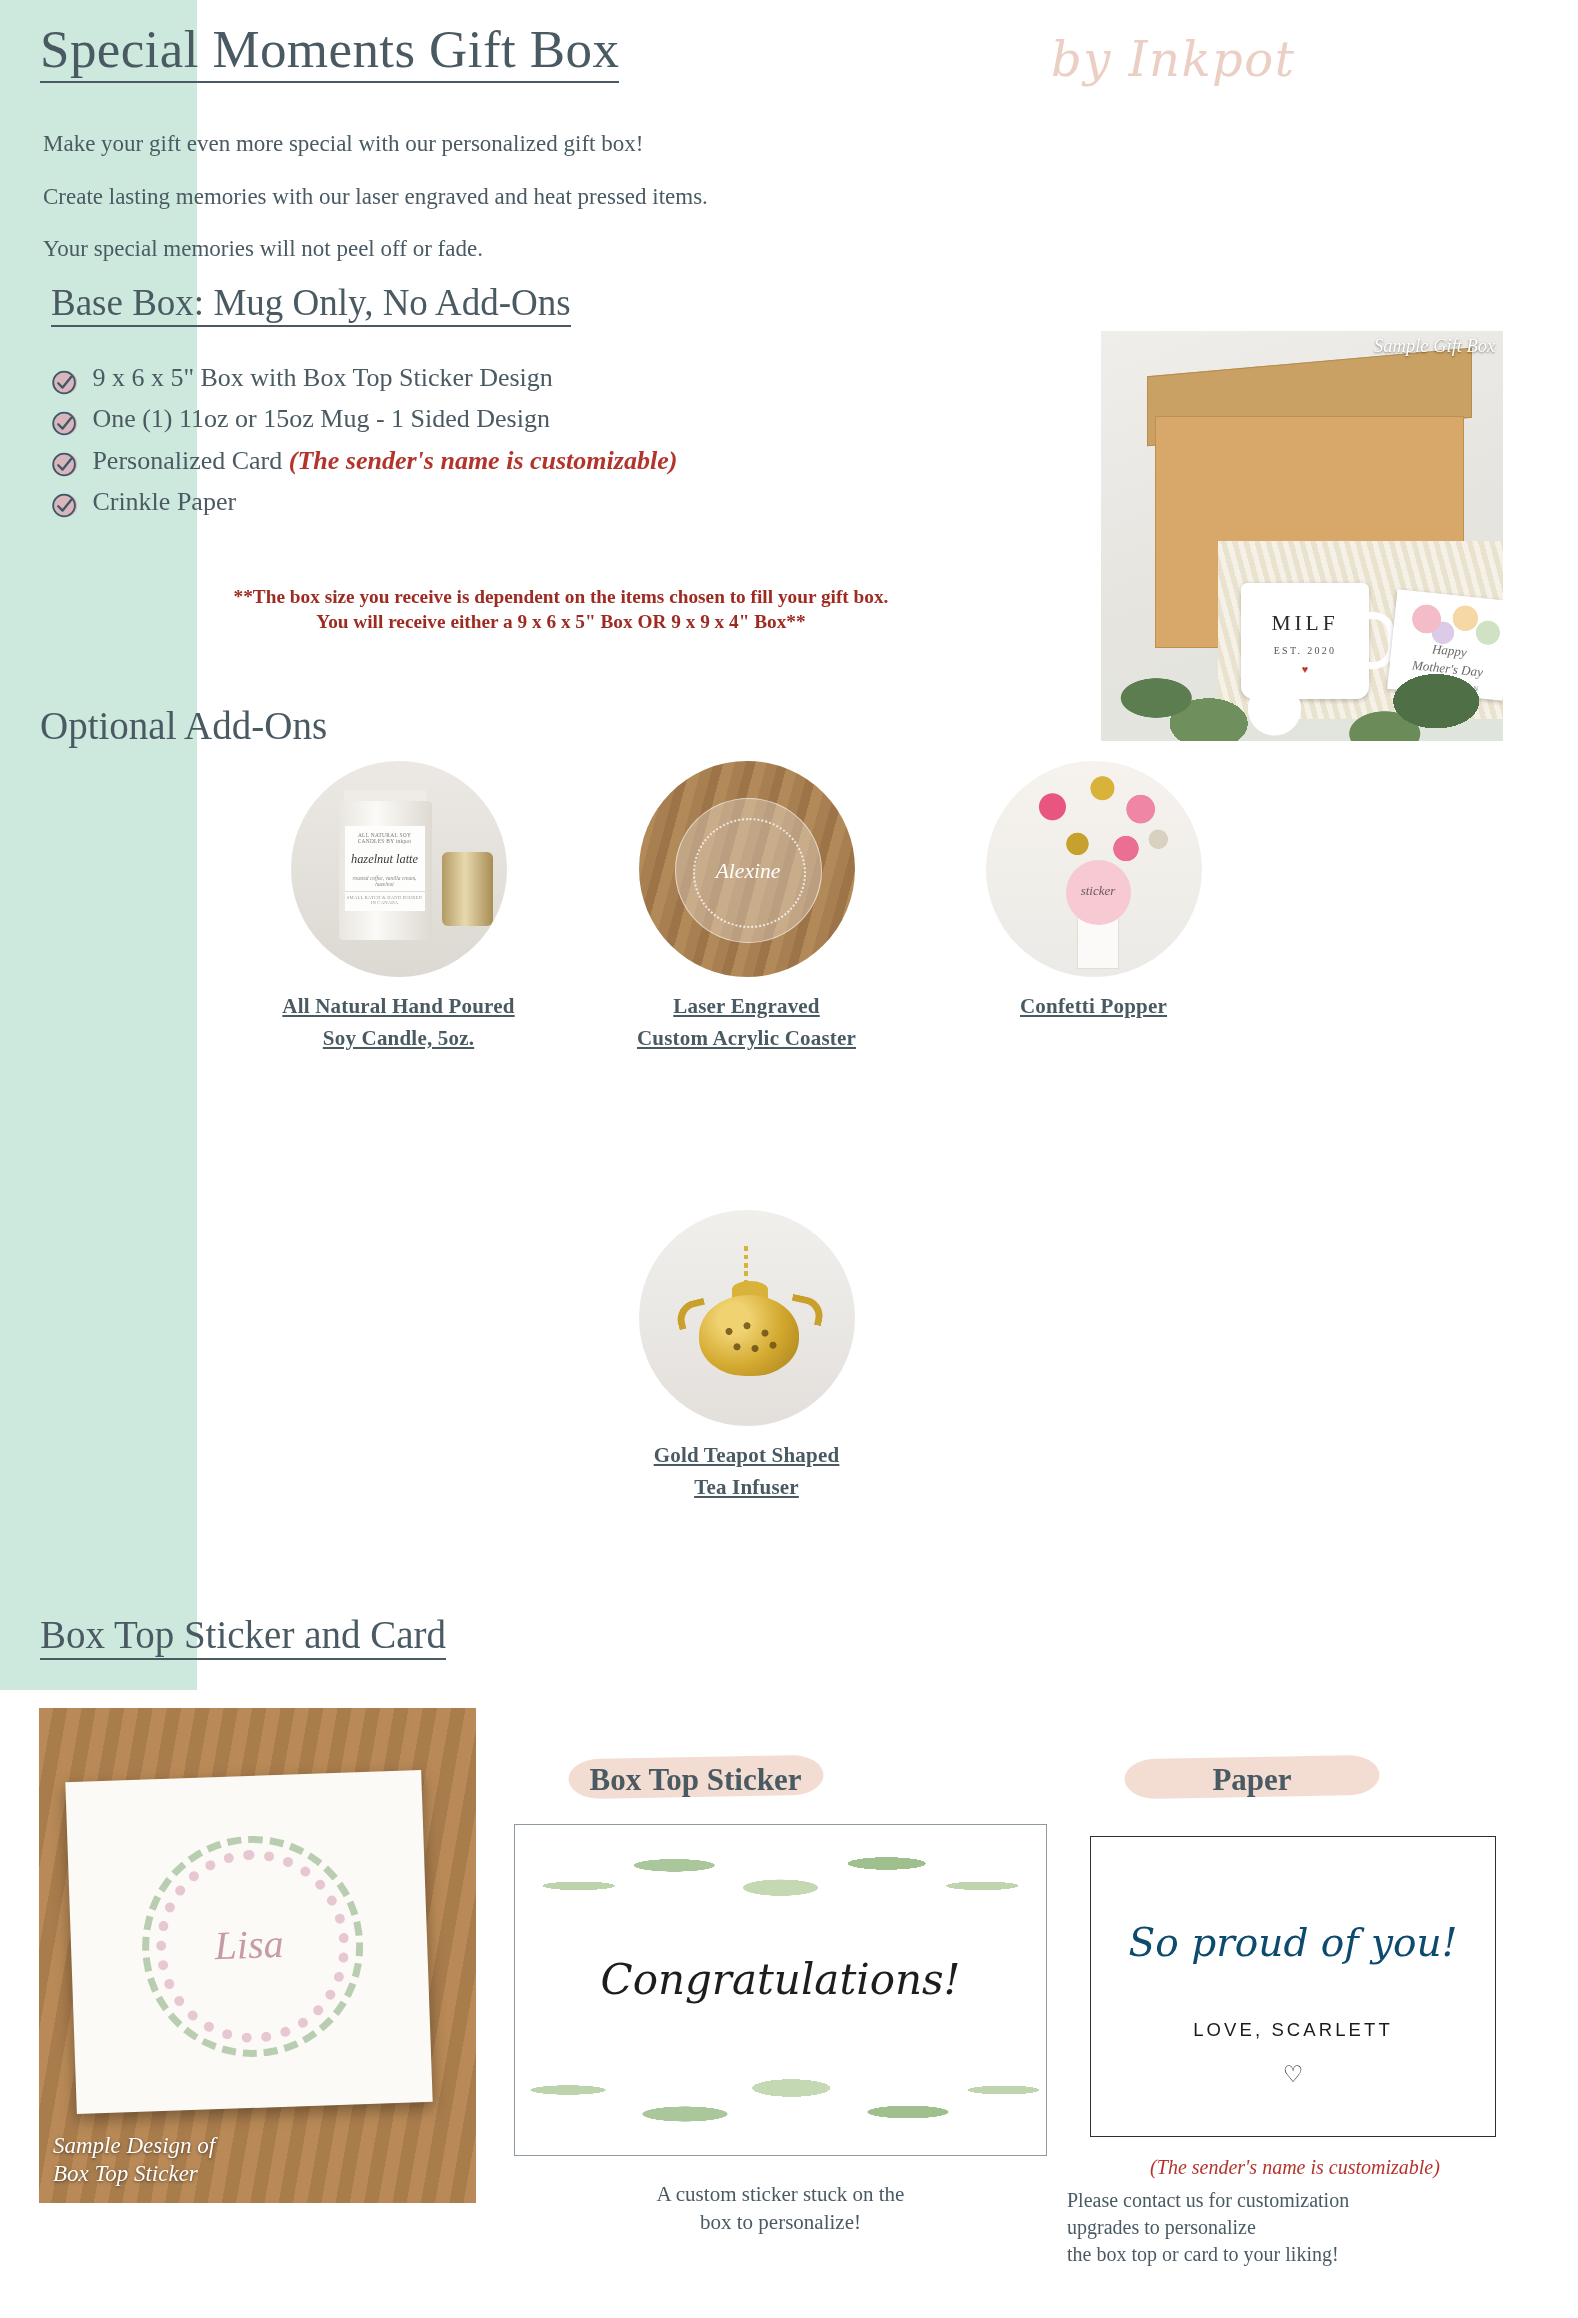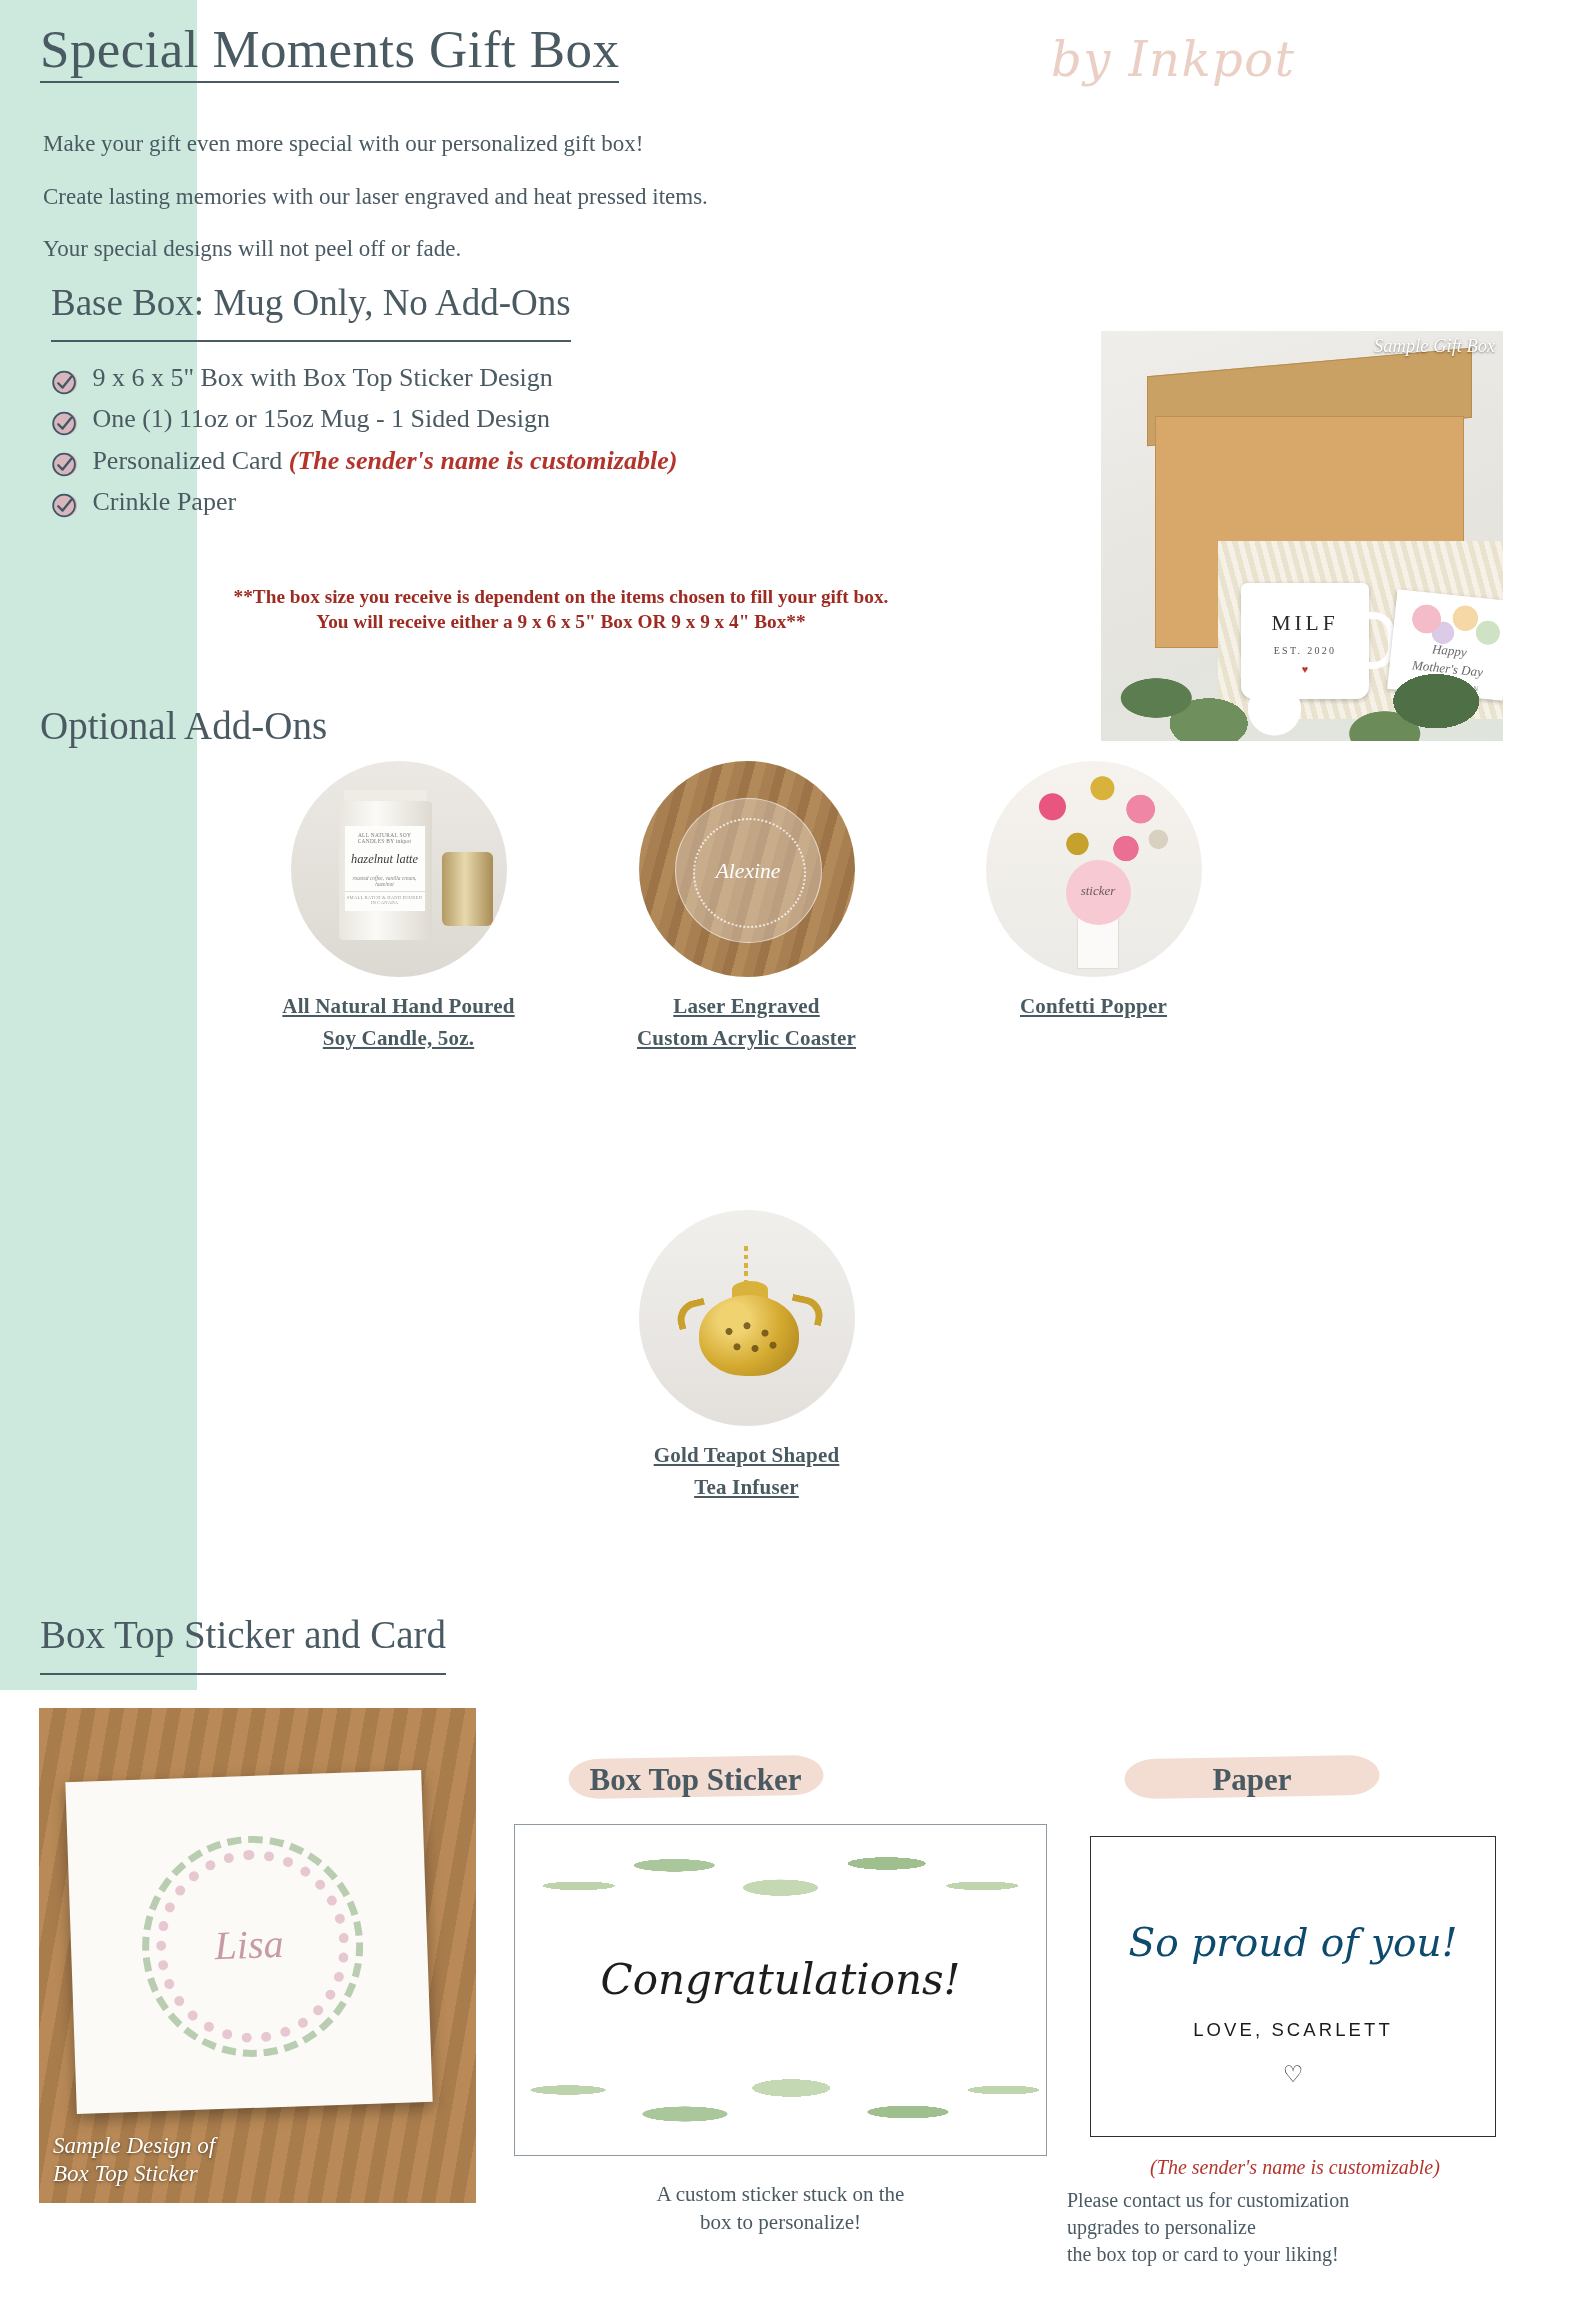--- a/index.html
+++ b/index.html
@@ -55,21 +55,21 @@
   .intro1 { top: 131px; }
   .intro2 { top: 184px; }
   .intro3 { top: 236px; }
 
   
   .sec-head {
     position: absolute;
     font-size: 37px;
     color: #4a5a63;
     border-bottom: 2.3px solid #4a5a63;
-    padding-bottom: 17px;
+    padding-bottom: 2px;
     line-height: 1.05;
     text-align: center;
   }
   .sec-basebox { left: 51px; top: 284px; }
 
   .check-list {
     position: absolute;
     left: 51px; top: 363px;
     width: 1005px;
   }
@@ -413,21 +413,21 @@
 <body>
 
 <div class="mint-band"></div>
 
 <div class="page">
 
   <div class="title-main">Special Moments Gift Box</div>
   <div class="brand-script">by Inkpot</div>
   <div class="intro-line intro1">Make your gift even more special with our personalized gift box!</div>
   <div class="intro-line intro2">Create lasting memories with our laser engraved and heat pressed items.</div>
-  <div class="intro-line intro3">Your special designs will not peel off or fade.</div>
+  <div class="intro-line intro3">Your special memories will not peel off or fade.</div>
 
   <div class="sec-head sec-basebox">Base Box: Mug Only, No Add-Ons</div>
 
   <div class="check-list">
     <div class="check-row">
       <span class="check-icon">
         <svg viewBox="0 0 40 40" width="29" height="29">
           <circle class="chk-circle" cx="20" cy="20" r="16"></circle>
           <circle class="chk-ring" cx="18" cy="20" r="15" fill="none" stroke-width="2.5"></circle>
           <path class="chk-mark" d="M10 21 L16 27 L28 12" fill="none" stroke-width="3.2" stroke-linecap="round" stroke-linejoin="round"></path>

